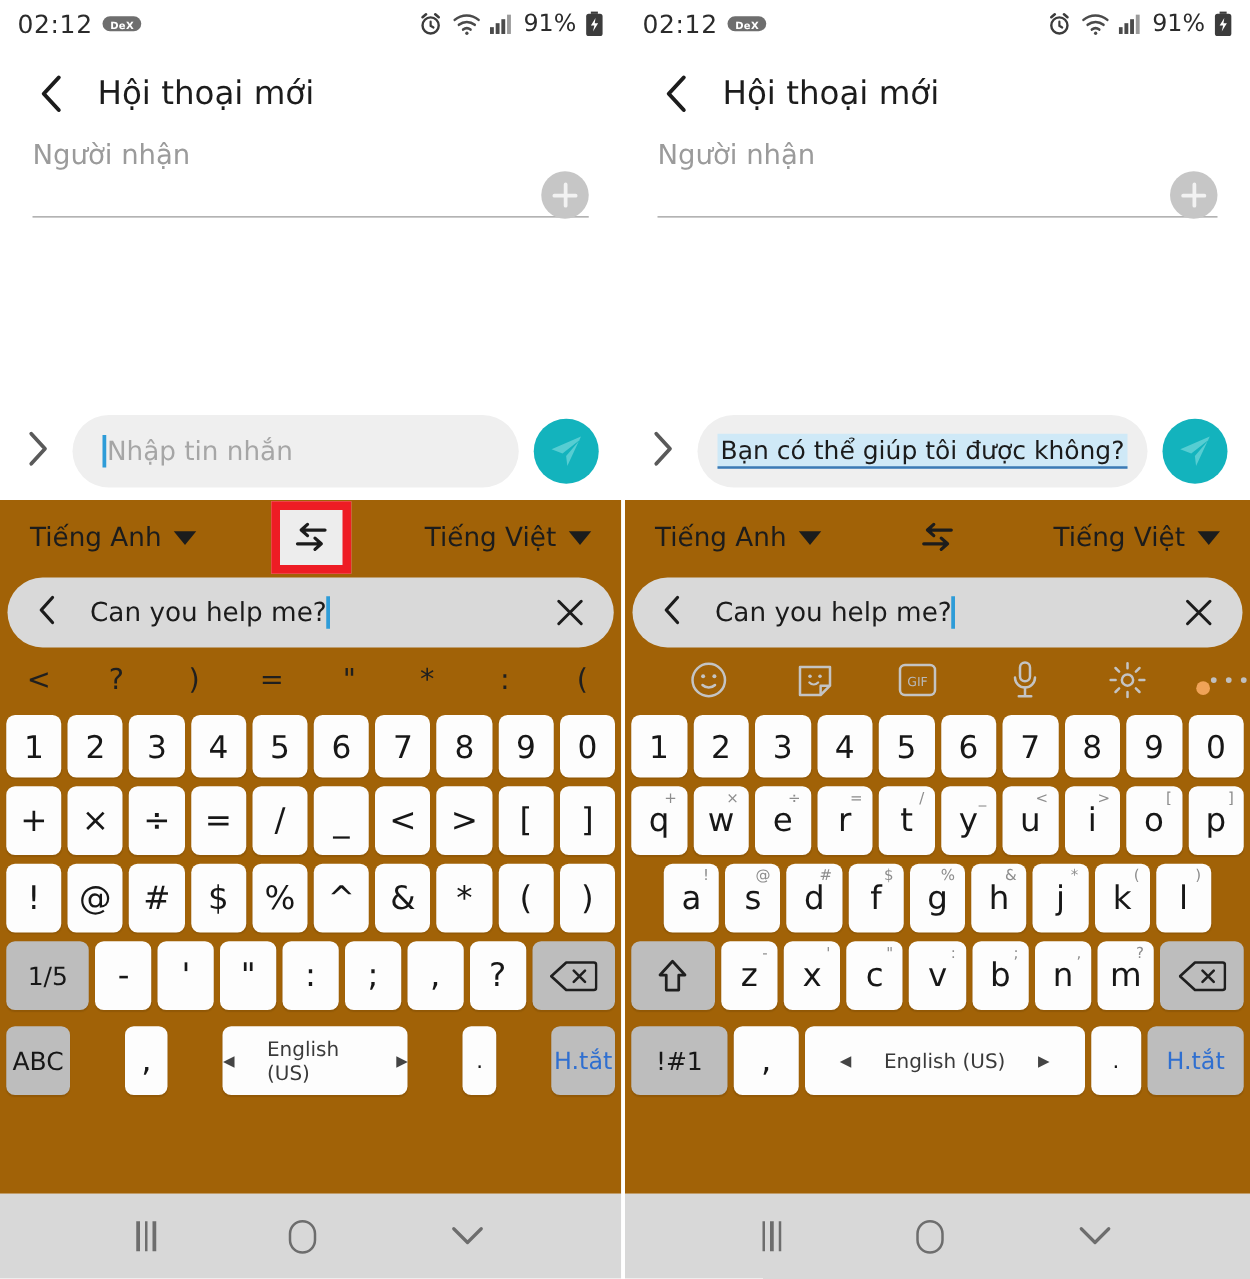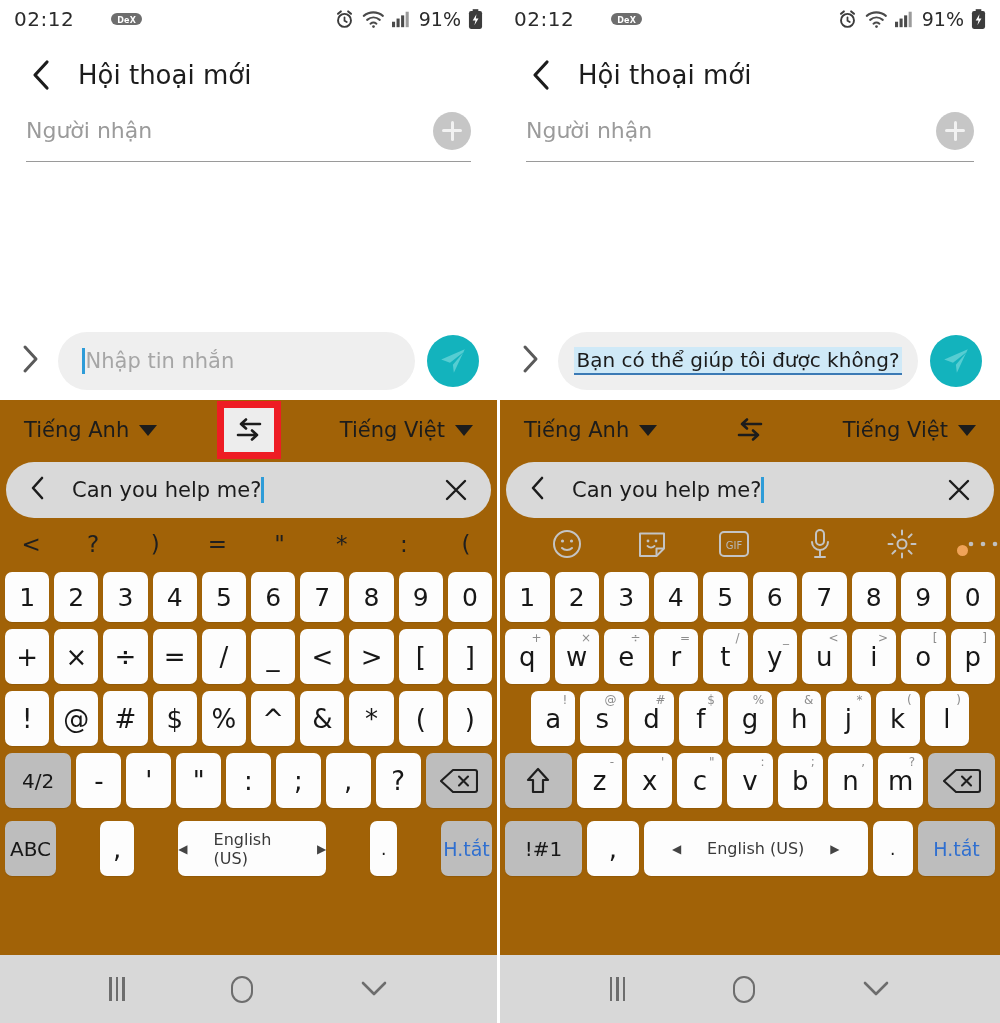--- a/index.html
+++ b/index.html
@@ -21,21 +21,20 @@
     background: #ffffff;
     overflow: hidden;
   }
   .panel.left { border-right: 3px solid #ffffff; }
 
   
   .statusbar {
     position: absolute; top: 0; left: 0; right: 0; height: 38px;
     display: flex; align-items: center;
     padding: 0 14px;
-    gap: 29px;
   }
   .sb-time {
     font-size: 20px; color: #2b2b2b; letter-spacing: .5px;
     font-family: "DejaVu Sans", sans-serif;
   }
   .sb-dex {
     margin-left: 8px;
     background: #6e6e6e; color: #fff;
     font-size: 8px; font-weight: bold;
     border-radius: 9px; padding: 3px 6px 0;
@@ -54,23 +53,24 @@
   }
   .back-chev { width: 30px; height: 34px; flex: none; }
   .apphdr-title {
     margin-left: 22px;
     font-size: 26px; color: #1c1c1c;
     font-family: "DejaVu Sans", sans-serif;
   }
 
   
   .recipient {
-    position: absolute; top: 100px; left: 26px; right: 26px; height: 62px;
-    display: flex; align-items: center;
+    position: absolute; top: 112px; left: 26px; right: 26px; height: 62px;
+    display: flex; align-items: flex-start;
     border-bottom: 1.6px solid #9a9a9a;
+    flex-direction: column;
   }
   .recipient-ph {
     font-size: 22px; color: #9b9b9b;
   }
   .add-btn {
     margin-left: auto;
     width: 38px; height: 38px; border-radius: 50%;
     background: #c6c6c6;
     display: flex; align-items: center; justify-content: center;
     flex: none;
@@ -396,21 +396,21 @@
             <span class="key">#</span>
             <span class="key">$</span>
             <span class="key">%</span>
             <span class="key">^</span>
             <span class="key">&amp;</span>
             <span class="key">*</span>
             <span class="key">(</span>
             <span class="key">)</span>
           </div>
           <div class="krow">
-            <span class="key mod small-label">4/2</span>
+            <span class="key mod small-label">1/5</span>
             <span class="key">-</span>
             <span class="key">'</span>
             <span class="key">"</span>
             <span class="key">:</span>
             <span class="key">;</span>
             <span class="key">,</span>
             <span class="key">?</span>
             <span class="key mod">
               <svg class="bksp-ico" viewBox="0 0 38 26">
                 <path d="M13 2h22a2 2 0 0 1 2 2v18a2 2 0 0 1-2 2H13L1 13z" fill="none" stroke="#1f1f1f" stroke-width="2.1" stroke-linejoin="round"></path>

